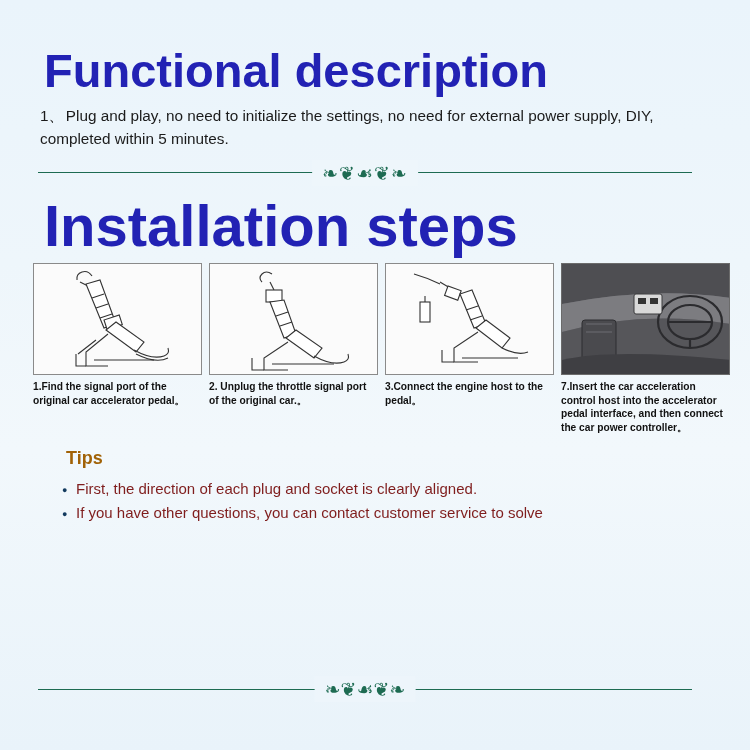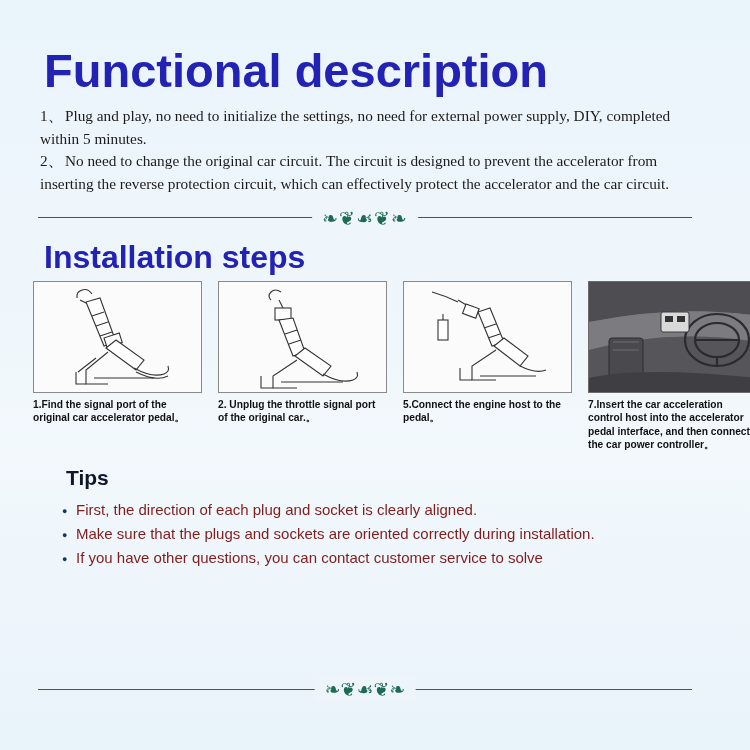--- a/index.html
+++ b/index.html
@@ -27,31 +27,30 @@
     font-size: 47px;
     font-weight: bold;
     letter-spacing: 0px;
     line-height: 1.05;
     margin: 0;
     padding-top: 46px;
     padding-left: 16px;
   }
   .big-title.second {
     padding-top: 10px;
-    font-size: 32px;
+    font-size: 58px;
   }
 
   
   .desc {
     margin: 10px 0 0 0;
     padding: 0 6px 0 12px;
     color: #1b1b1b;
     font-size: 15.3px;
     line-height: 1.47;
-    font-family: Liberation Serif, serif;
   }
   .desc p {
     margin: 0 0 0 0;
     text-indent: 0;
   }
   .desc p .num {
     margin-right: 2px;
   }
 
   
@@ -78,21 +77,21 @@
     color: #1d6b52;
     font-size: 19px;
     line-height: 26px;
     letter-spacing: 1px;
     font-family: "DejaVu Sans", sans-serif;
   }
 
   
   .steps {
     display: flex;
-    gap: 16px;
+    gap: 7px;
     padding: 0 5px;
     margin-top: 6px;
   }
   .step {
     width: 169px;
     display: flex;
     flex-direction: column;
   }
   .step-img {
     width: 169px;
@@ -111,22 +110,22 @@
     font-size: 10.2px;
     color: #111;
     font-weight: bold;
     line-height: 1.32;
     margin-top: 5px;
     padding-right: 4px;
   }
 
   
   .tips-title {
-    color: #0f172a;
-    font-size: 21px;
+    color: #a16207;
+    font-size: 18px;
     font-weight: bold;
     margin: 14px 0 0 38px;
   }
   .tips-list {
     margin: 8px 0 0 0;
     padding: 0 0 0 34px;
     list-style: none;
     color: #13324e;
   }
   .tips-list li {
@@ -175,21 +174,20 @@
 </style>
 </head>
 <body>
 
 <div class="page">
 
   <h1 class="big-title">Functional description</h1>
 
   <div class="desc">
     <p><span class="num">1、</span><span>Plug and play, no need to initialize the settings, no need for external power supply, DIY, completed within 5 minutes.</span></p>
-    <p><span class="num">2、</span><span>No need to change the original car circuit. The circuit is designed to prevent the accelerator from inserting the reverse protection circuit, which can effectively protect the accelerator and the car circuit.</span></p>
   </div>
 
   <div class="divider">
     <div class="rule"></div>
     <div class="orn">❧❦☙❦❧</div>
   </div>
 
   <h1 class="big-title second">Installation steps</h1>
 
   <div class="steps">
@@ -248,21 +246,21 @@
             <path d="M74 30 l14 34 l12 -4 l-14 -34 z" fill="#fff"></path>
             <path d="M80 46 l12 -4 M84 56 l12 -4"></path>
             <path d="M90 64 l26 20 l8 -10 l-24 -18 z" fill="#fff"></path>
             <path d="M116 84 q16 8 26 4"></path>
             <path d="M92 68 l-24 16 l0 14 l24 0"></path>
             <path d="M68 98 l-12 0 l0 -12"></path>
             <path d="M76 94 l56 0"></path>
           </g>
         </svg>
       </div>
-      <div class="step-caption">5.Connect the engine host to the pedal。</div>
+      <div class="step-caption">3.Connect the engine host to the pedal。</div>
     </div>
 
     <div class="step">
       <div class="step-img photo">
         <svg viewBox="0 0 169 112" width="169" height="112">
           <rect x="0" y="0" width="169" height="112" fill="#6a6a6e"></rect>
           <path d="M0 0 L169 0 L169 34 Q90 22 0 40 Z" fill="#4e4e52"></path>
           <path d="M0 40 Q90 22 169 34 L169 60 Q80 46 0 68 Z" fill="#7c7c80"></path>
           <path d="M0 68 Q80 46 169 60 L169 112 L0 112 Z" fill="#56565a"></path>
           <g stroke="#2b2b2e" stroke-width="2.2" fill="none">
@@ -281,21 +279,20 @@
       </div>
       <div class="step-caption">7.Insert the car acceleration control host into the accelerator pedal interface, and then connect the car power controller。</div>
     </div>
 
   </div>
 
   <div class="tips-title">Tips</div>
 
   <ul class="tips-list">
     <li>First, the direction of each plug and socket is clearly aligned.</li>
-    <li>Make sure that the plugs and sockets are oriented correctly during installation.</li>
     <li>If you have other questions, you can contact customer service to solve</li>
   </ul>
 
   <div class="bottom-divider">
     <div class="rule"></div>
     <div class="orn">❧❦☙❦❧</div>
   </div>
 
 </div>
 

